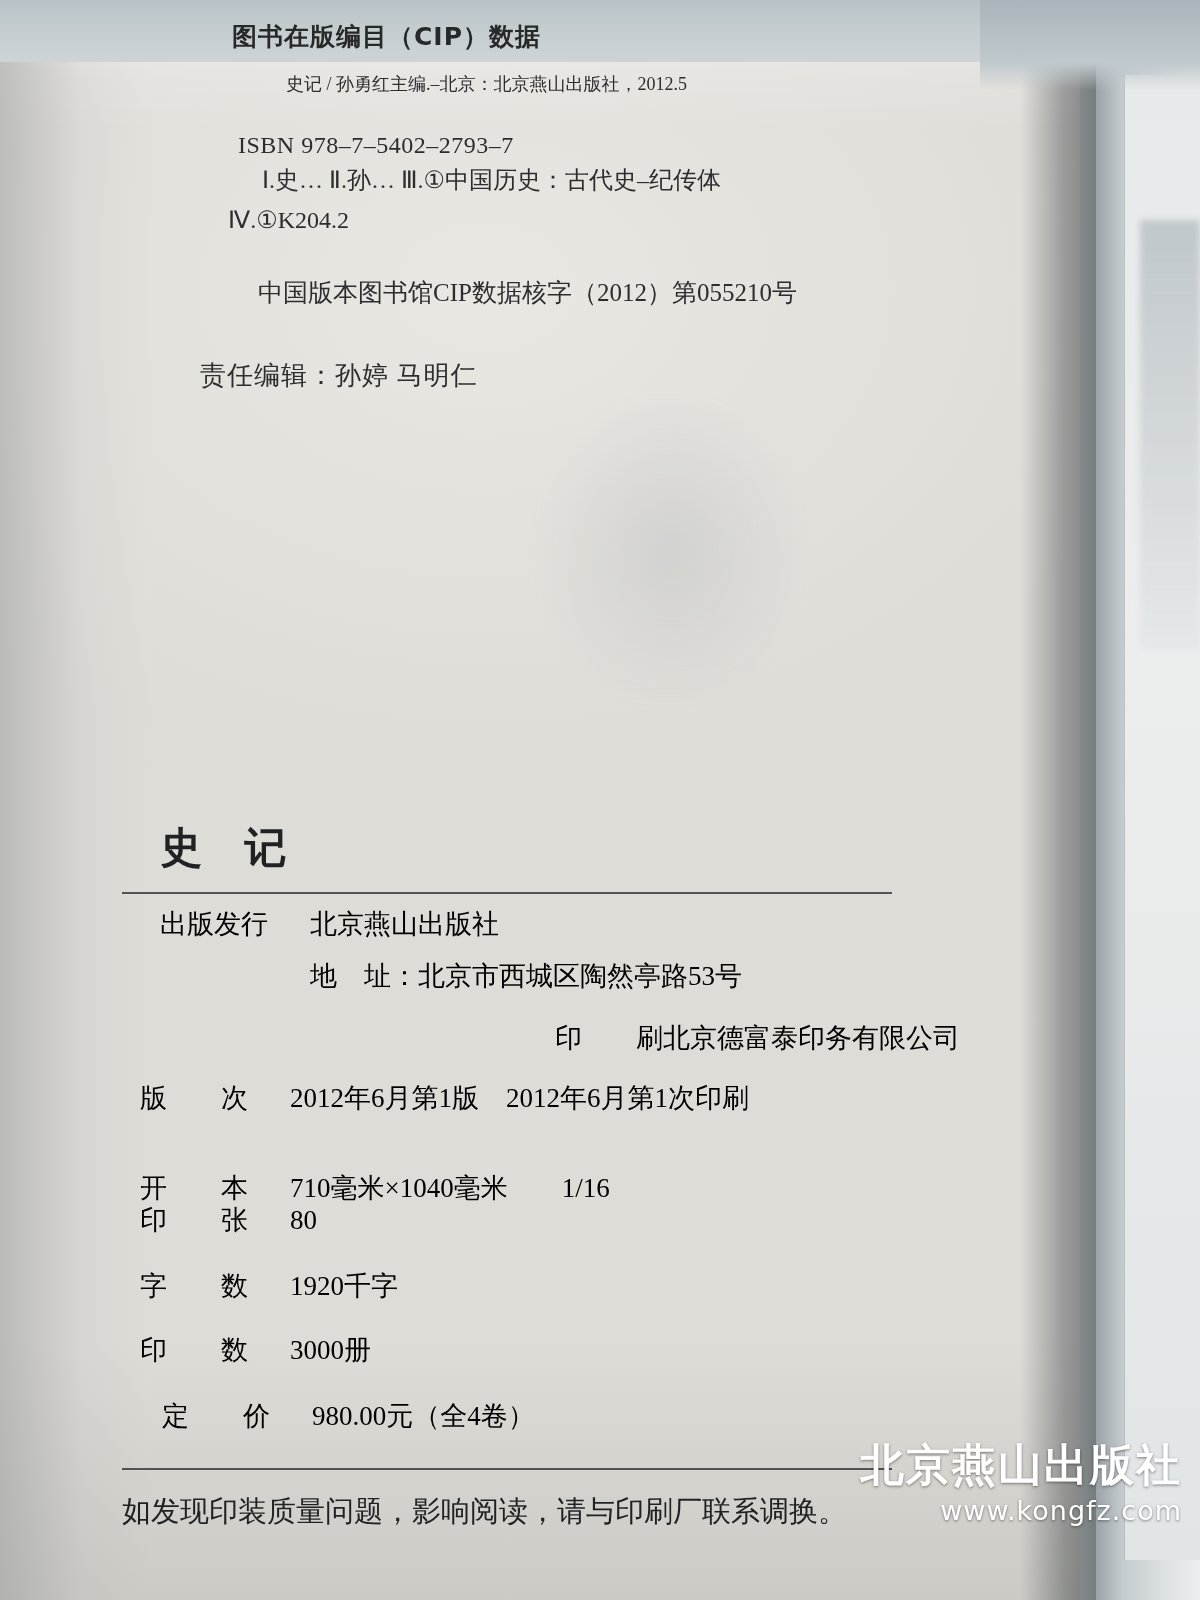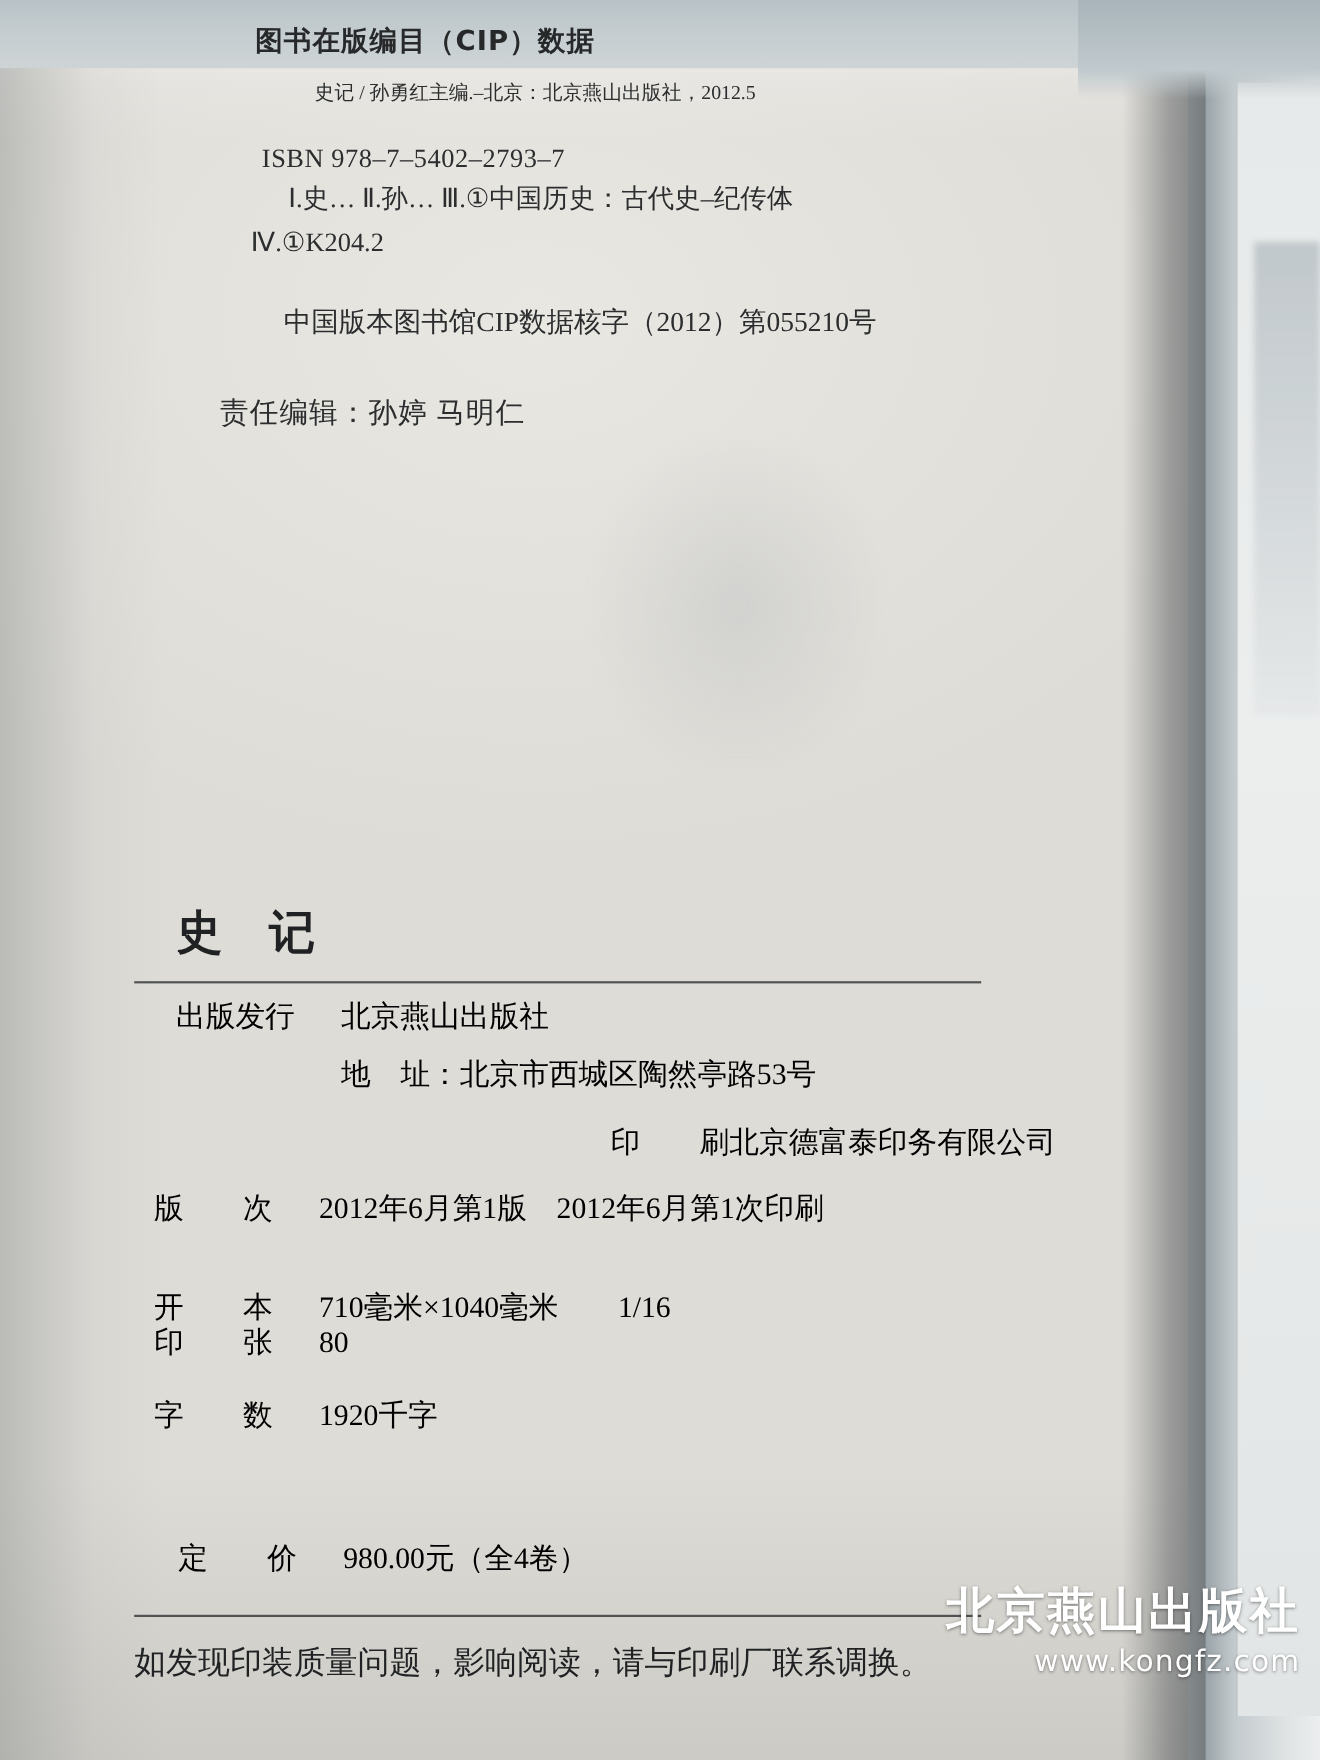--- a/index.html
+++ b/index.html
@@ -277,20 +277,23 @@
   </div>
 
   <div class="row r-sheet">
     <span class="label">印　　张</span><span class="value">80</span>
   </div>
 
   <div class="row r-words">
     <span class="label">字　　数</span><span class="value">1920千字</span>
   </div>
 
+  <div class="row r-count">
+    <span class="label">印　　数</span><span class="value">3000册</span>
+  </div>
 
   <div class="row r-price">
     <span class="label">定　　价</span><span class="value">980.00元（全4卷）</span>
   </div>
 
   <div class="rule rule-bottom"></div>
   <div class="footer-note">如发现印装质量问题，影响阅读，请与印刷厂联系调换。</div>
 
   <div class="watermark">
     <div class="wm-cn">北京燕山出版社</div>

